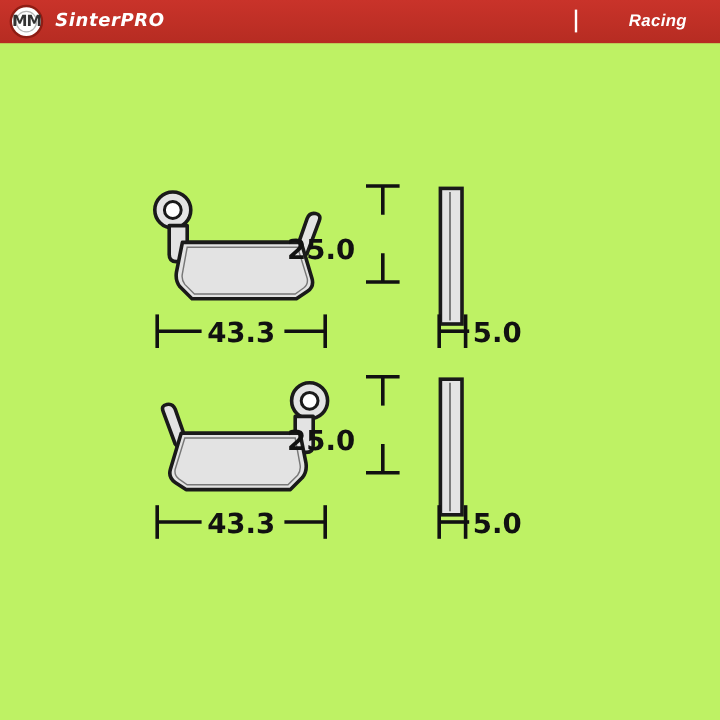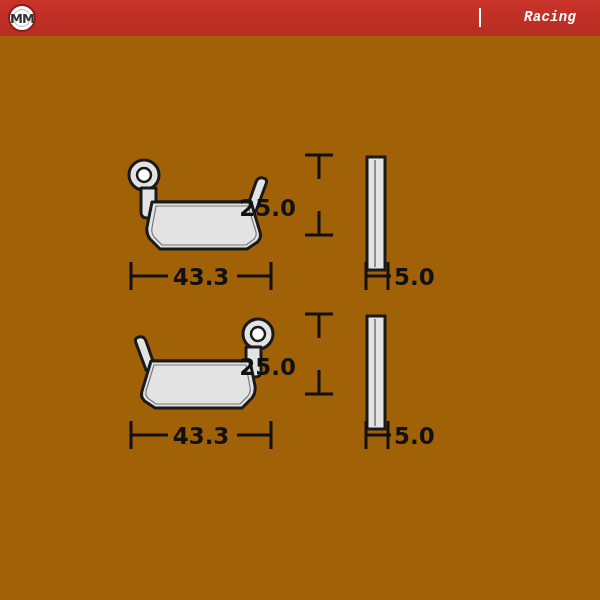--- a/index.html
+++ b/index.html
@@ -10,21 +10,21 @@
     width: 600px;
     height: 600px;
     background: #ffffff;
     font-family: "Liberation Sans", sans-serif;
     overflow: hidden;
   }
   #page {
     position: relative;
     width: 600px;
     height: 600px;
-    background: #a16207;
+    background: #bef264;
   }
 
   
   #header {
     position: absolute;
     left: 0;
     top: 0;
     width: 600px;
     height: 36px;
     background: #c0392b;
@@ -83,21 +83,21 @@
     left: 479px;
     top: 8px;
     width: 2px;
     height: 19px;
     background: #ffffff;
   }
   #category-name {
     position: absolute;
     left: 524px;
     top: 9px;
-    font-family: Liberation Mono, monospace;
+    font-family: Liberation Sans, sans-serif;
     font-size: 14px;
     font-weight: bold;
     font-style: italic;
     color: #ffffff;
     letter-spacing: 0.3px;
   }
 
   
   #drawing {
     position: absolute;
@@ -118,20 +118,21 @@
 </head>
 <body>
 
 <div id="page">
 
   <div id="header">
     <div id="logo-mark">
       <div class="ring"></div>
       <div class="mm">MM</div>
     </div>
+    <div id="brand-name">SinterPRO</div>
     <div id="header-divider"></div>
     <div id="category-name">Racing</div>
   </div>
 
   <div id="drawing">
     <svg width="600" height="564" viewBox="0 0 600 564" xmlns="http://www.w3.org/2000/svg">
 
       <g>
 
         <g>

